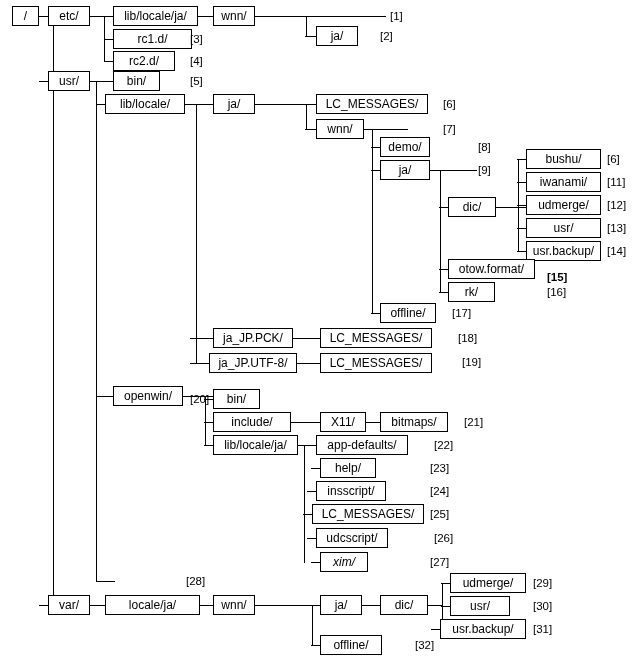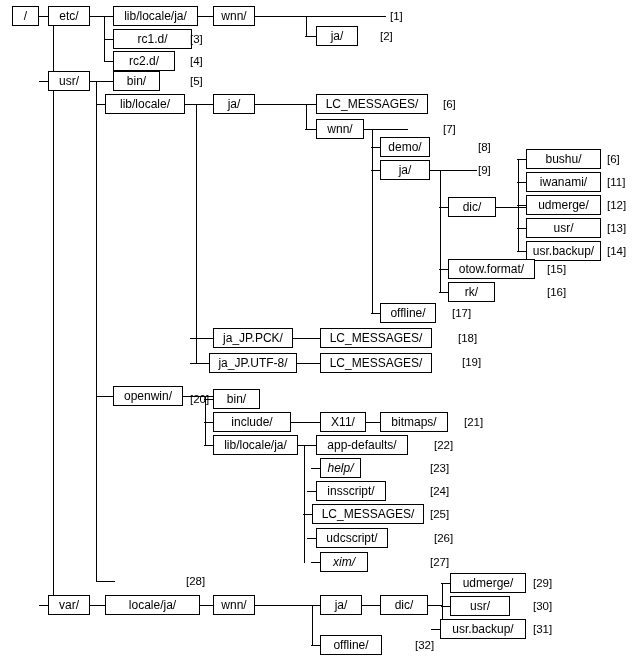--- a/index.html
+++ b/index.html
@@ -158,21 +158,21 @@
       <div class="node" style="left: 320px; top: 328px; width: 112px;">LC_MESSAGES/</div>
       <div class="node" style="left: 209px; top: 353px; width: 88px;">ja_JP.UTF-8/</div>
       <div class="node" style="left: 320px; top: 353px; width: 112px;">LC_MESSAGES/</div>
       <div class="node" style="left: 113px; top: 386px; width: 70px;">openwin/</div>
       <div class="node" style="left: 213px; top: 389px; width: 47px;">bin/</div>
       <div class="node" style="left: 213px; top: 412px; width: 78px;">include/</div>
       <div class="node" style="left: 320px; top: 412px; width: 46px;">X11/</div>
       <div class="node" style="left: 380px; top: 412px; width: 68px;">bitmaps/</div>
       <div class="node" style="left: 213px; top: 435px; width: 85px;">lib/locale/ja/</div>
       <div class="node" style="left: 316px; top: 435px; width: 92px;">app-defaults/</div>
-      <div class="node" style="left: 320px; top: 458px; width: 41px; font-style: italic;">help/</div>
+      <div class="node" style="left: 320px; top: 458px; width: 56px;">help/</div>
       <div class="node" style="left: 316px; top: 481px; width: 70px;">insscript/</div>
       <div class="node" style="left: 312px; top: 504px; width: 112px;">LC_MESSAGES/</div>
       <div class="node" style="left: 316px; top: 528px; width: 72px;">udcscript/</div>
       <div class="node" style="left: 320px; top: 552px; width: 48px; font-style: italic;">xim/</div>
       <div class="node" style="left: 113px; top: 571px; width: 50px; margin-top: 24px;">sbin/</div>
       <div class="node" style="left: 48px; top: 595px; width: 42px;">var/</div>
       <div class="node" style="left: 105px; top: 595px; width: 95px;">locale/ja/</div>
       <div class="node" style="left: 213px; top: 595px; width: 42px;">wnn/</div>
       <div class="node" style="left: 320px; top: 595px; width: 42px;">ja/</div>
       <div class="node" style="left: 380px; top: 595px; width: 48px;">dic/</div>
@@ -189,21 +189,21 @@
       <div class="ref" style="left: 190px; top: 74px;">[5]</div>
       <div class="ref" style="left: 443px; top: 97px;">[6]</div>
       <div class="ref" style="left: 443px; top: 122px;">[7]</div>
       <div class="ref" style="left: 478px; top: 140px;">[8]</div>
       <div class="ref" style="left: 478px; top: 163px;">[9]</div>
       <div class="ref" style="left: 607px; top: 152px;">[6]</div>
       <div class="ref" style="left: 607px; top: 175px;">[11]</div>
       <div class="ref" style="left: 607px; top: 198px;">[12]</div>
       <div class="ref" style="left: 607px; top: 221px;">[13]</div>
       <div class="ref" style="left: 607px; top: 244px;">[14]</div>
-      <div class="ref" style="left: 547px; top: 262px;">[15]</div>
+      <div class="ref" style="left: 547px; top: 270px; font-weight: bold;">[15]</div>
       <div class="ref" style="left: 547px; top: 285px;">[16]</div>
       <div class="ref" style="left: 452px; top: 306px;">[17]</div>
       <div class="ref" style="left: 458px; top: 331px;">[18]</div>
       <div class="ref" style="left: 462px; top: 355px;">[19]</div>
       <div class="ref" style="left: 190px; top: 392px;">[20]</div>
       <div class="ref" style="left: 464px; top: 415px;">[21]</div>
       <div class="ref" style="left: 434px; top: 438px;">[22]</div>
       <div class="ref" style="left: 430px; top: 461px;">[23]</div>
       <div class="ref" style="left: 430px; top: 484px;">[24]</div>
       <div class="ref" style="left: 430px; top: 507px;">[25]</div>

